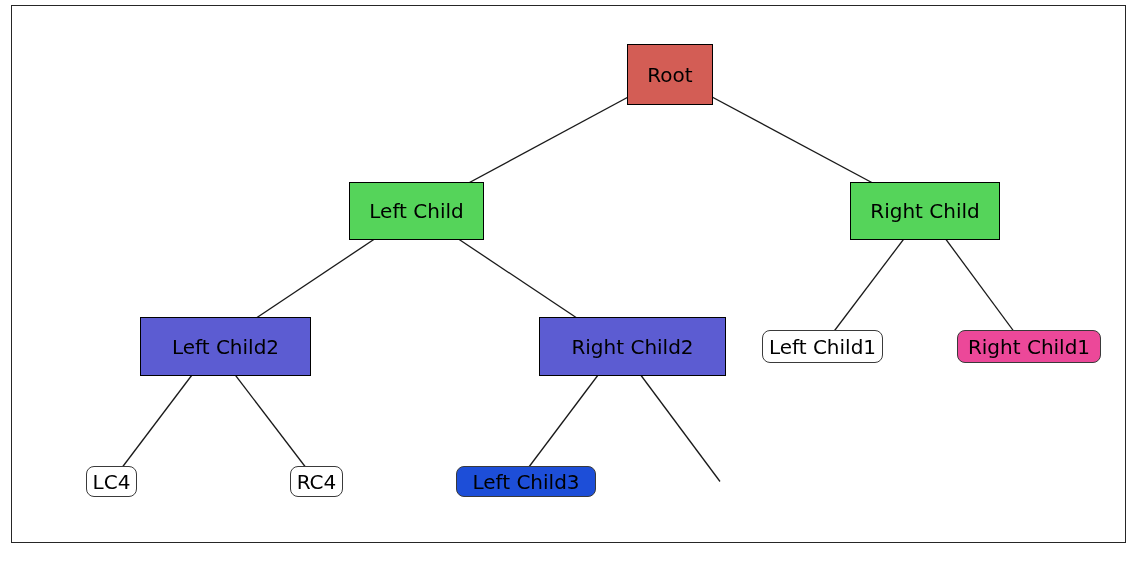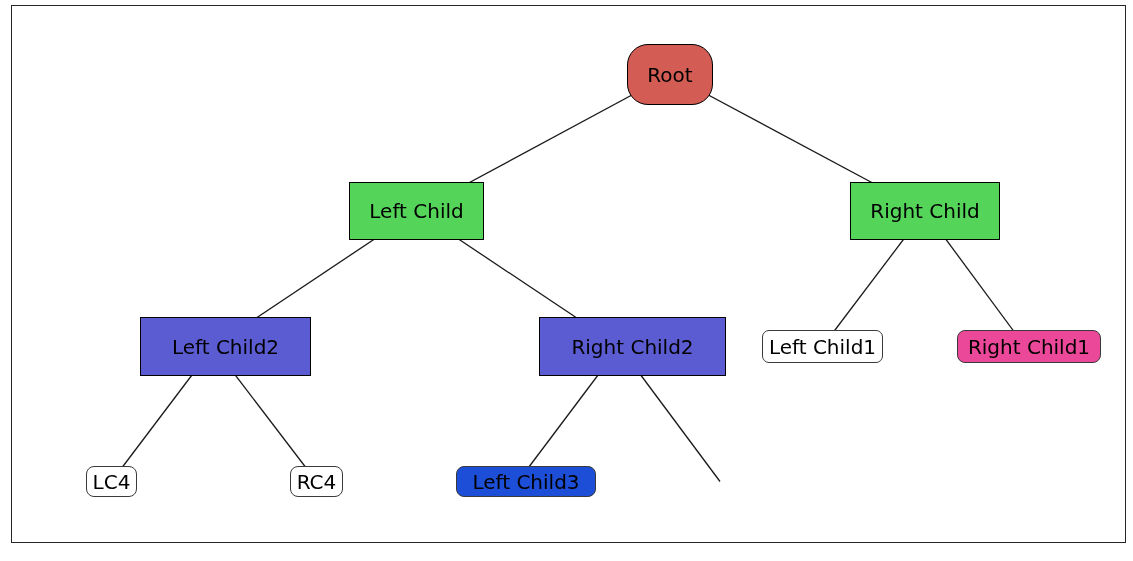--- a/index.html
+++ b/index.html
@@ -65,31 +65,31 @@
     <line x1="416.5" y1="211" x2="213.5" y2="346.5"></line>
     <line x1="416.5" y1="211" x2="619.5" y2="346.5"></line>
     <line x1="925" y1="211" x2="822.5" y2="346.5"></line>
     <line x1="925" y1="211" x2="1025" y2="346.5"></line>
     <line x1="213.5" y1="346.5" x2="111.5" y2="481.5"></line>
     <line x1="213.5" y1="346.5" x2="316.5" y2="481.5"></line>
     <line x1="619.5" y1="346.5" x2="518" y2="481.5"></line>
     <line x1="619.5" y1="346.5" x2="720" y2="481.5"></line>
   </svg>
 
-  <div class="node" style="left: 627px; top: 44px; width: 86px; height: 61px; background-color: rgb(211, 93, 85); border-radius: 21px;">Root</div>
+  <div class="node" style="left: 627px; top: 44px; width: 86px; height: 61px; background-color: rgb(211, 93, 85);">Root</div>
 
   <div class="node" style="left: 850px; top: 182px; width: 150px; height: 58px; background-color: rgb(85, 212, 90);">Right Child</div>
 
   <div class="node" style="left: 349px; top: 182px; width: 135px; height: 58px; background-color: rgb(85, 212, 90);">Left Child</div>
 
   <div class="node" style="left: 140px; top: 317px; width: 171px; height: 59px; background-color: rgb(92, 92, 210);">Left Child2</div>
 
   <div class="node" style="left: 539px; top: 317px; width: 187px; height: 59px; background-color: rgb(92, 92, 210);">Right Child2</div>
 
-  <div class="node node--round" style="left: 762px; top: 330px; width: 121px; height: 33px; background-color: rgb(255, 255, 255); border-radius: 7px;">Left Child1</div>
+  <div class="node node--round" style="left: 762px; top: 330px; width: 121px; height: 33px; background-color: rgb(255, 255, 255);">Left Child1</div>
 
   <div class="node node--round" style="left: 957px; top: 330px; width: 144px; height: 33px; background-color: #ec4899;">Right Child1</div>
 
   <div class="node node--round" style="left: 86px; top: 466px; width: 51px; height: 31px; background-color: rgb(255, 255, 255);">LC4</div>
 
   <div class="node node--round" style="left: 290px; top: 466px; width: 53px; height: 31px; background-color: rgb(255, 255, 255);">RC4</div>
 
   <div class="node node--round" style="left: 456px; top: 466px; width: 140px; height: 31px; background-color: #1d4ed8;">Left Child3</div>
 
 

